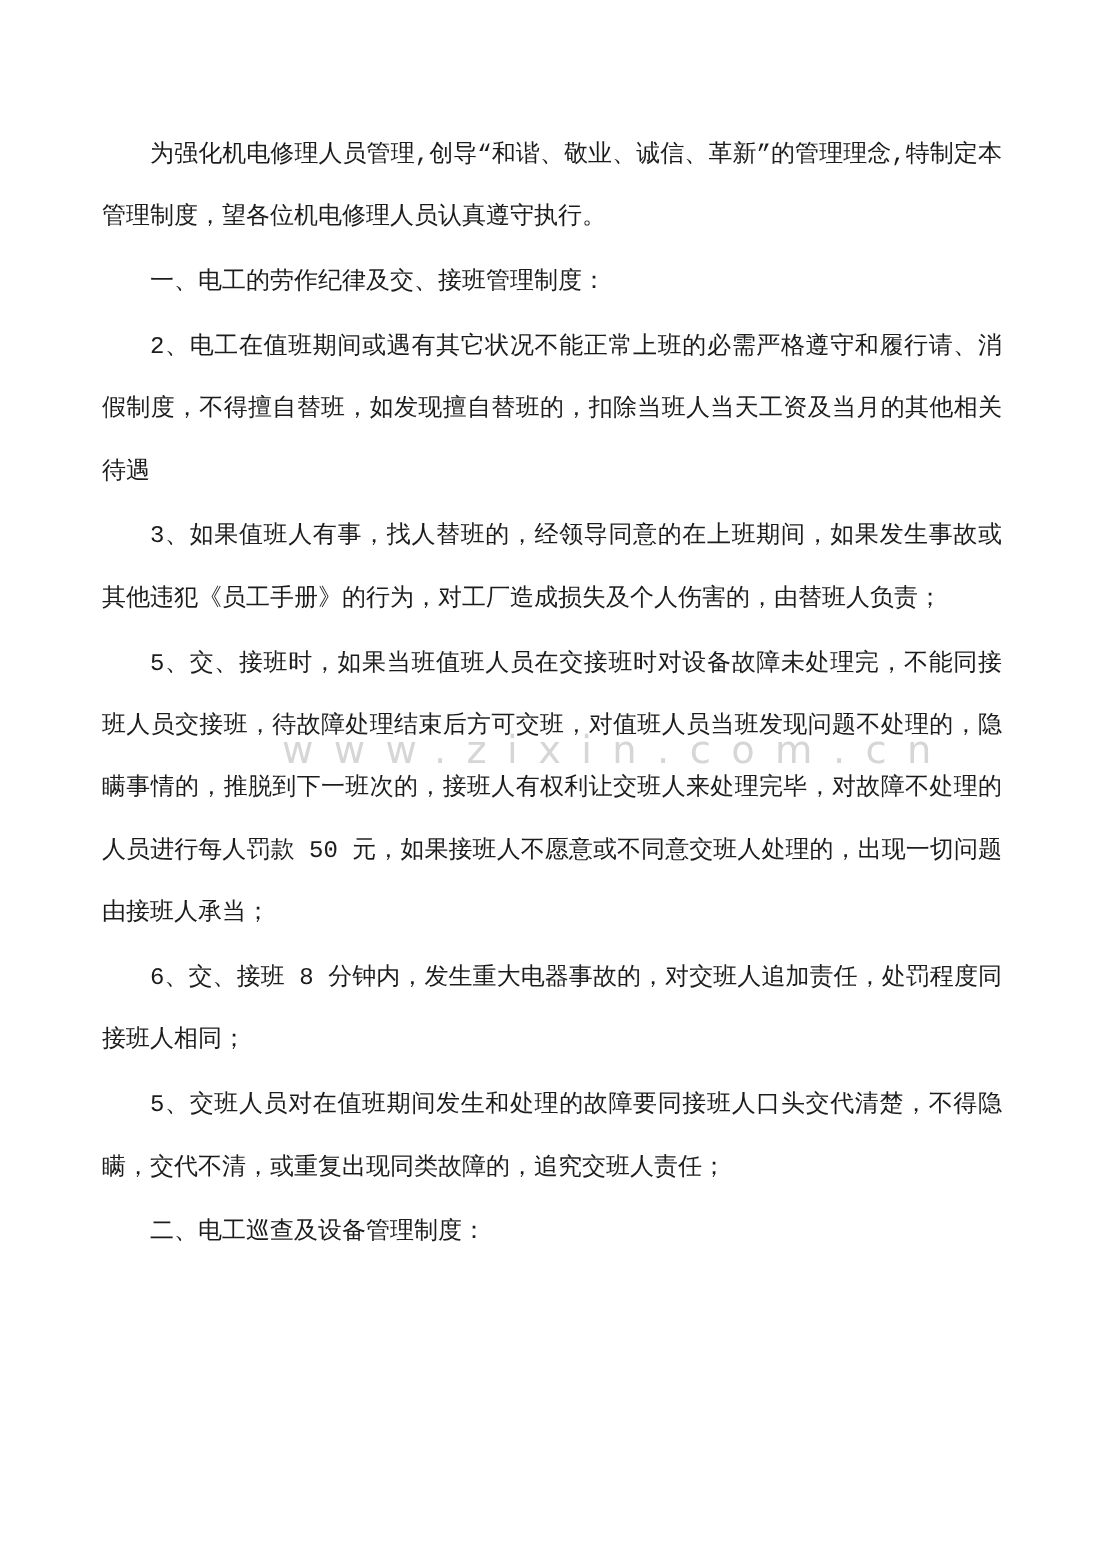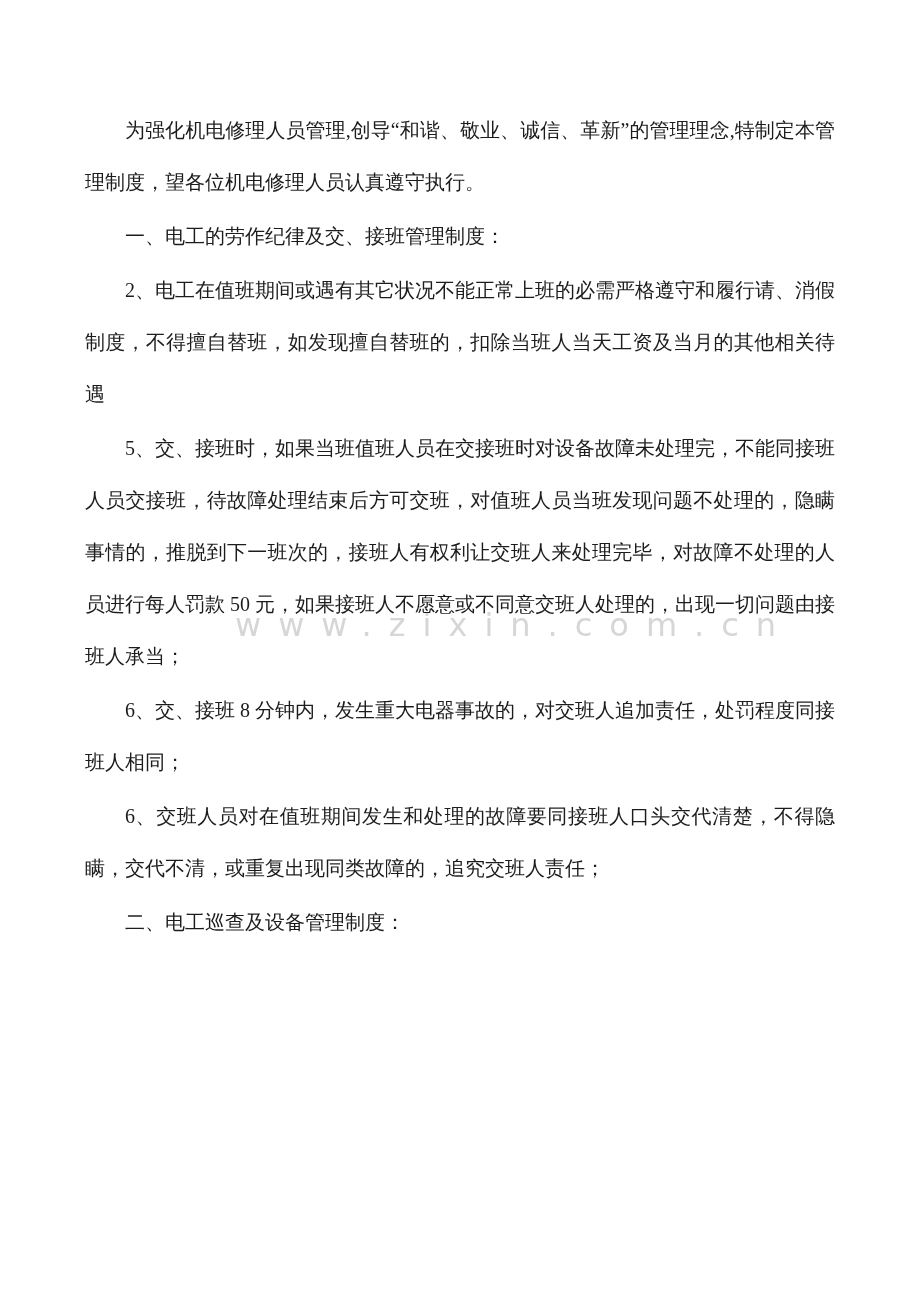--- a/index.html
+++ b/index.html
@@ -35,32 +35,34 @@
     width: 750px;
     z-index: 1;
     color: #1c1c1c;
     font-size: 20px;
     line-height: 52px;
     text-align: justify;
   }
   .para {
     margin: 0 0 2px 0;
     text-indent: 2em;
+    font-family: Liberation Mono, monospace;
   }
 </style>
 </head>
 <body>
 
 <div class="page">
 
   <div class="watermark">www.zixin.com.cn</div>
 
   <div class="content">
     <p class="para">为强化机电修理人员管理,创导“和谐、敬业、诚信、革新”的管理理念,特制定本管理制度，望各位机电修理人员认真遵守执行。</p>
     <p class="para">一、电工的劳作纪律及交、接班管理制度：</p>
     <p class="para">2、电工在值班期间或遇有其它状况不能正常上班的必需严格遵守和履行请、消假制度，不得擅自替班，如发现擅自替班的，扣除当班人当天工资及当月的其他相关待遇</p>
+    <p class="para">3、如果值班人有事，找人替班的，经领导同意的在上班期间，如果发生事故或其他违犯《员工手册》的行为，对工厂造成损失及个人伤害的，由替班人负责；</p>
     <p class="para">5、交、接班时，如果当班值班人员在交接班时对设备故障未处理完，不能同接班人员交接班，待故障处理结束后方可交班，对值班人员当班发现问题不处理的，隐瞒事情的，推脱到下一班次的，接班人有权利让交班人来处理完毕，对故障不处理的人员进行每人罚款 50 元，如果接班人不愿意或不同意交班人处理的，出现一切问题由接班人承当；</p>
     <p class="para">6、交、接班 8 分钟内，发生重大电器事故的，对交班人追加责任，处罚程度同接班人相同；</p>
-    <p class="para">6、交班人员对在值班期间发生和处理的故障要同接班人口头交代清楚，不得隐瞒，交代不清，或重复出现同类故障的，追究交班人责任；</p>
+    <p class="para">5、交班人员对在值班期间发生和处理的故障要同接班人口头交代清楚，不得隐瞒，交代不清，或重复出现同类故障的，追究交班人责任；</p>
     <p class="para">二、电工巡查及设备管理制度：</p>
   </div>
 
 </div>
 
 </body></html>

